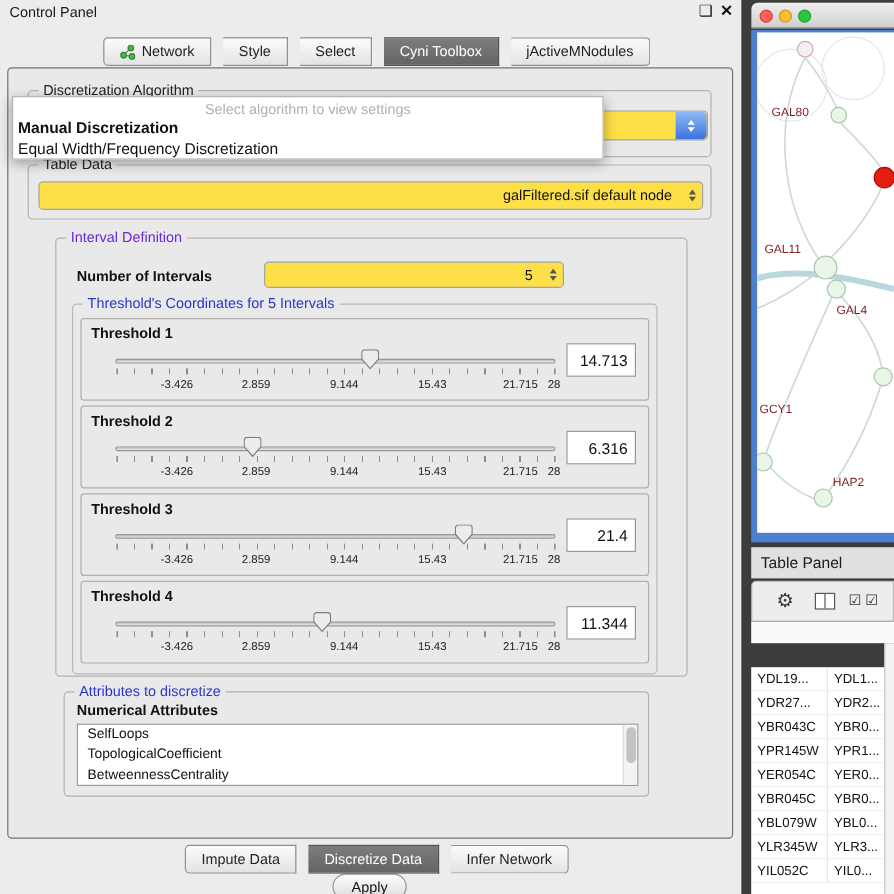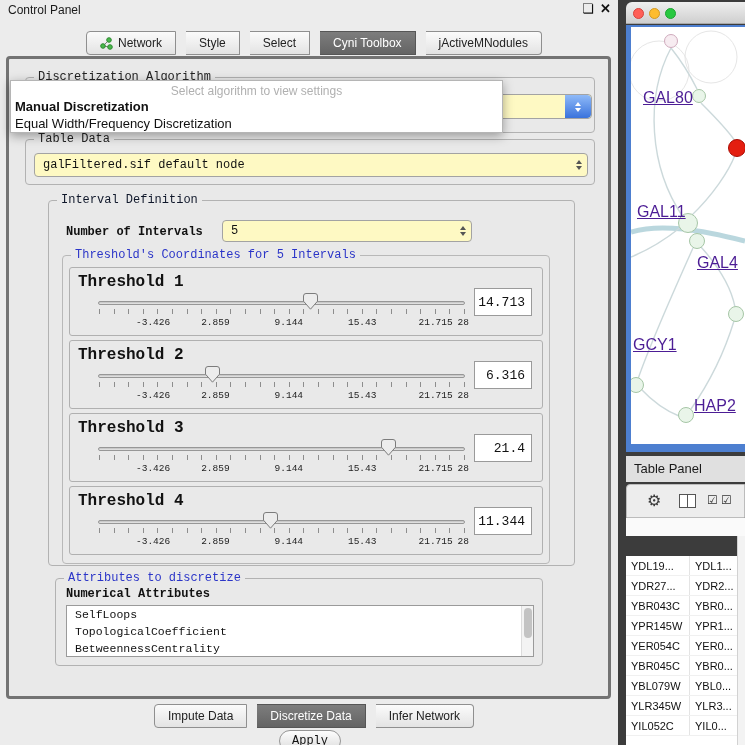--- a/index.html
+++ b/index.html
@@ -16,30 +16,30 @@
 
   .tabbar { position:absolute; top:31px; left:0; right:0; display:flex; justify-content:center; }
   .seg { display:flex; }
   .seg-tab { display:flex; align-items:center; gap:5px; padding:4px 13px; font-size:12px; color:#222;
     background:linear-gradient(#fbfbfb,#e3e3e3); border:1px solid #8f8f8f; border-left:none; cursor:default;margin-left:10px; }
   .seg-tab.first { border-left:1px solid #8f8f8f; border-radius:4px 0 0 4px; }
   .seg-tab.last { border-radius:0 4px 4px 0; }
   .seg-tab.active { background:linear-gradient(#7d7d7d,#646464); color:#fff; border-color:#565656; }
 
   .content { position:absolute; left:6px; top:56px; width:605px; height:643px;
-    background:#e9e9e9; border:3px solid #737373; border-radius:4px;font-family:Liberation Mono, monospace; }
+    background:#e9e9e9; border:1px solid #737373; border-radius:4px; }
 
   .group { position:absolute; border:1px solid #b2b2b2; border-radius:4px; }
   .group-label { position:absolute; top:-8px; left:8px; background:#e9e9e9; padding:0 4px;
     font-size:12px; color:#222; white-space:nowrap; }
-  .group-label.green { color:#0f172a; }
+  .group-label.green { color:#6d28d9; }
   .group-label.blue { color:#2b35c8; }
 
-  .combo { position:absolute; background:#fef9c3; border:1px solid #a3a3a3; border-radius:4px;
-    display:flex; align-items:center; overflow:hidden; }
+  .combo { position:absolute; background:#fde047; border:1px solid #a3a3a3; border-radius:4px;
+    display:flex; align-items:center; overflow:hidden;text-align:right; }
   .combo-text { flex:1; padding:0 8px; font-size:12px; color:#111; white-space:nowrap; }
   .stepper { width:17px; align-self:stretch; display:flex; flex-direction:column;
     align-items:center; justify-content:center; gap:2px; }
   .tri-up { width:0; height:0; border-left:3.5px solid transparent; border-right:3.5px solid transparent;
     border-bottom:4.5px solid #555; }
   .tri-down { width:0; height:0; border-left:3.5px solid transparent; border-right:3.5px solid transparent;
     border-top:4.5px solid #555; }
   .blue-btn { width:26px; align-self:stretch; border-radius:0 4px 4px 0;
     background:linear-gradient(#8fbaf8,#3a73dc); display:flex; flex-direction:column;
     align-items:center; justify-content:center; gap:2px; }
@@ -50,21 +50,21 @@
     border:1px solid #b5b5b5; box-shadow:0 3px 10px rgba(0,0,0,.35); z-index:50; }
   .popup-placeholder { text-align:center; font-size:12px; color:#b0b0b0; padding-top:3px; }
   .popup-opt { font-size:13px; color:#111; padding:1px 4px; }
   .popup-opt.bold { font-weight:bold; }
 
   .field-label { position:absolute; font-size:12px; color:#111; }
   .field-label.bold { font-weight:bold; }
 
   .tpanel { position:absolute; left:58px; width:474px; height:69px; background:#e9e9e9;
     border:1px solid #b0b0b0; border-radius:3px; }
-  .tlabel { position:absolute; left:8px; top:5px; font-size:16px; font-weight:bold; color:#111; }
+  .tlabel { position:absolute; left:8px; top:5px; font-size:12px; font-weight:bold; color:#111; }
   .slider { position:absolute; left:28px; top:24px; width:367px; height:42px; }
   .track { position:absolute; left:0; right:0; top:9px; height:4px;
     background:linear-gradient(#bfbfbf,#e9e9e9); border:1px solid #979797; border-radius:2px; }
   .ticks { position:absolute; left:1px; right:0; top:17px; height:5px;
     background:repeating-linear-gradient(to right,#8d8d8d 0 1px,transparent 1px 14.6px); }
   .thumb-wrap { position:absolute; top:1px; margin-left:-7px; }
   .scale { position:absolute; left:0; right:0; top:25px; height:12px; font-size:9.5px; color:#222; }
   .scale span { position:absolute; white-space:nowrap;margin-left:44px; }
   .sc0 { left:-6px; } .sc1 { left:20%; transform:translateX(-50%); } .sc2 { left:40%; transform:translateX(-50%); }
   .sc3 { left:60%; transform:translateX(-50%); } .sc4 { left:80%; transform:translateX(-50%); } .sc5 { right:-4px; }
@@ -90,21 +90,21 @@
     background:linear-gradient(#efefef,#cfcfcf); border-radius:6px 0 0 0; border-bottom:1px solid #a8a8a8; }
   .light { position:absolute; top:5.5px; width:11px; height:11px; border-radius:50%; }
   .light.red { left:7px; background:#ff5f57; border:1px solid #d8433c; }
   .light.yellow { left:23px; background:#febc2e; border:1px solid #d39a22; }
   .light.green { left:39px; background:#28c840; border:1px solid #1ea433; }
   .net-frame { position:absolute; left:8px; top:25px; right:0; height:427px; background:#4d7fd0; }
   .net-canvas { position:absolute; left:5px; top:2px; right:0; bottom:8px; background:#fff; overflow:hidden; }
   .node { position:absolute; border-radius:50%; background:#e9f5e9; border:1px solid #a6c6a6; }
   .node.pink { background:#f7ecf1; border-color:#cfaabc; }
   .node.rednode { background:#e41e10; border-color:#a90c04; }
-  .nlabel { position:absolute; font-size:16px; color:#4c1d95; white-space:nowrap;text-decoration:underline; }
+  .nlabel { position:absolute; font-size:10px; color:#7f1d1d; white-space:nowrap; }
 
   .tp-header { position:absolute; left:8px; top:456px; right:0; height:26px; background:#e0e0e0; }
   .tp-title { position:absolute; left:8px; top:5px; font-size:13px; color:#1a1a1a; }
   .tp-toolbar { position:absolute; left:8px; top:484px; right:0; height:34px; background:#ededed;
     border:1px solid #bcbcbc; border-radius:4px 0 0 0; }
   .gear { position:absolute; left:20px; top:6px; font-size:16px; color:#3a3a3a; }
   .col-icon { position:absolute; left:52px; top:9px; width:17px; height:14px; background:#fff;
     border:1px solid #555; }
   .col-icon::after { content:""; position:absolute; left:7px; top:0; bottom:0; width:1px; background:#555; }
   .chk { position:absolute; top:8px; font-size:12px; color:#333; }

